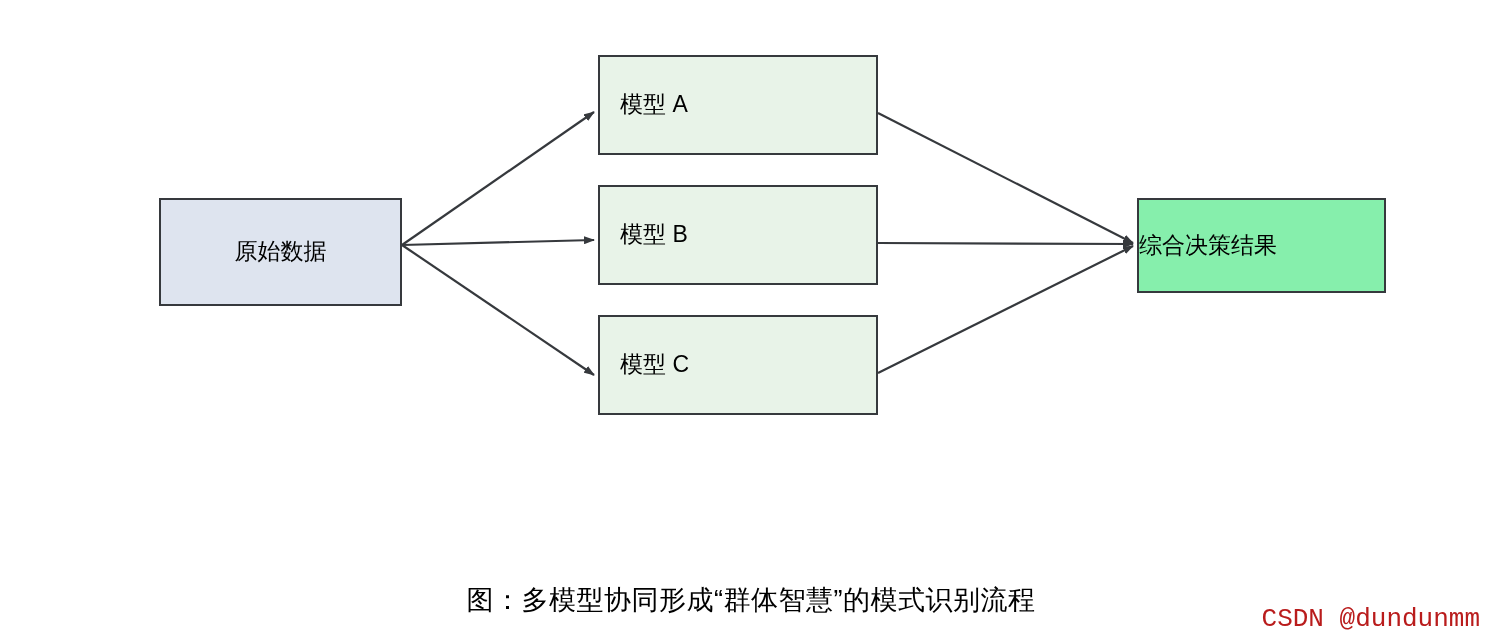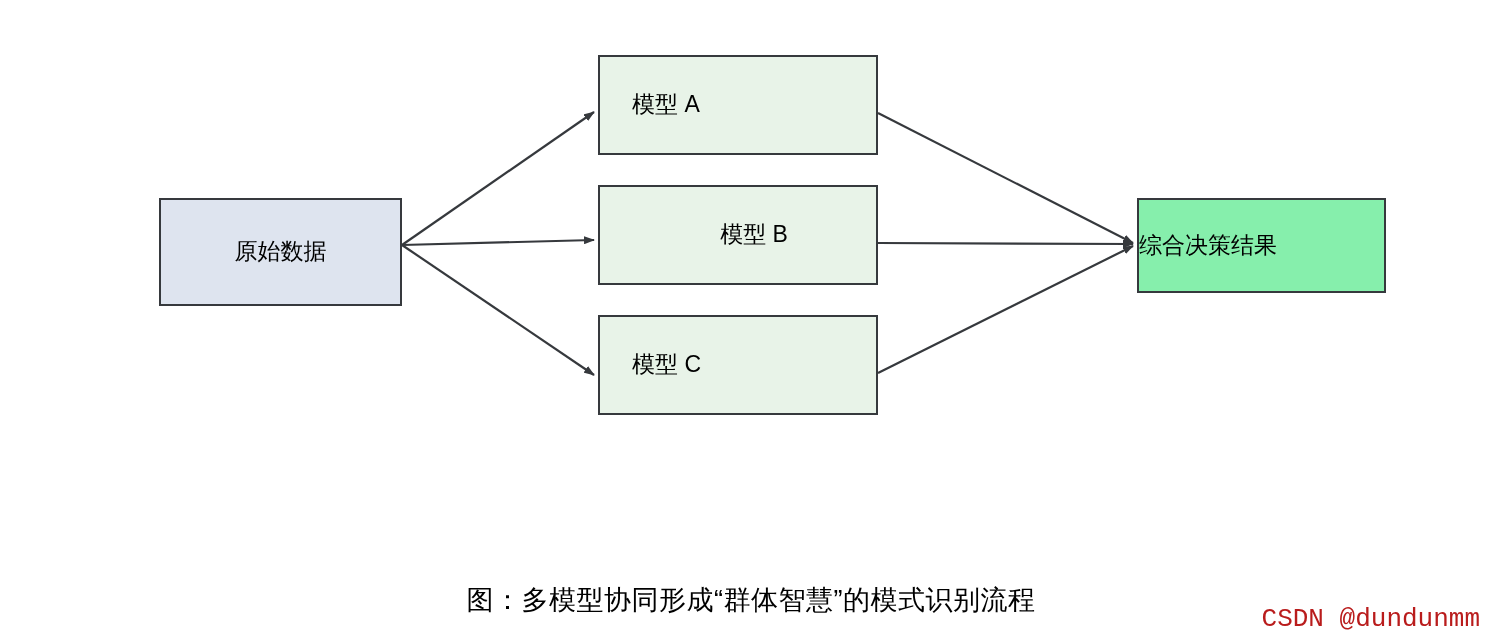--- a/index.html
+++ b/index.html
@@ -53,24 +53,24 @@
     background: #dee4ef;
     justify-content: center;
   }
   
   .node-model {
     left: 598px;
     width: 280px;
     height: 100px;
     background: #e8f3e8;
     justify-content: flex-start;
-    padding-left: 32px;
+    padding-left: 20px;
   }
   #node-model-a { top: 55px; }
-  #node-model-b { top: 185px; justify-content: center; }
+  #node-model-b { top: 185px; }
   #node-model-c { top: 315px; text-align: right; }
   
   #node-result {
     left: 1137px;
     top: 198px;
     width: 249px;
     height: 95px;
     background: #86efac;
     justify-content: flex-start;
   }

